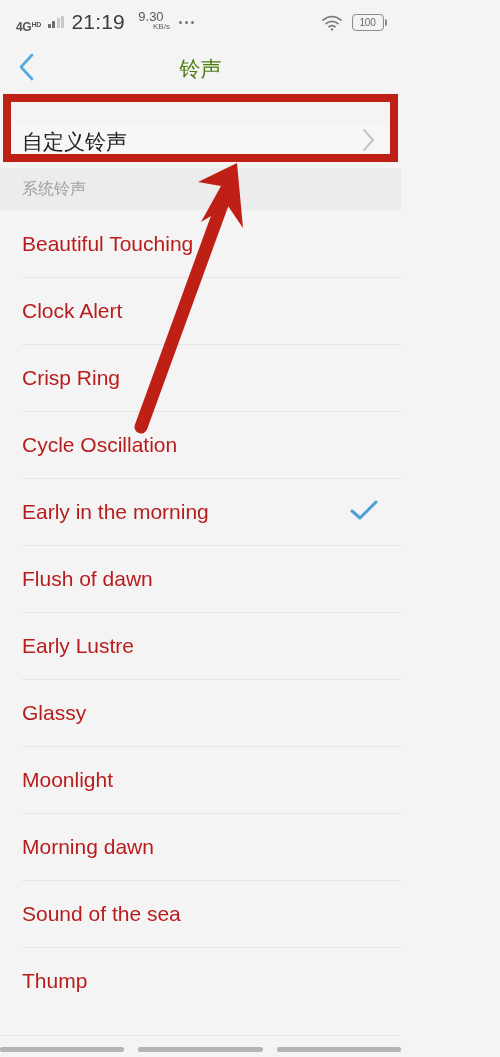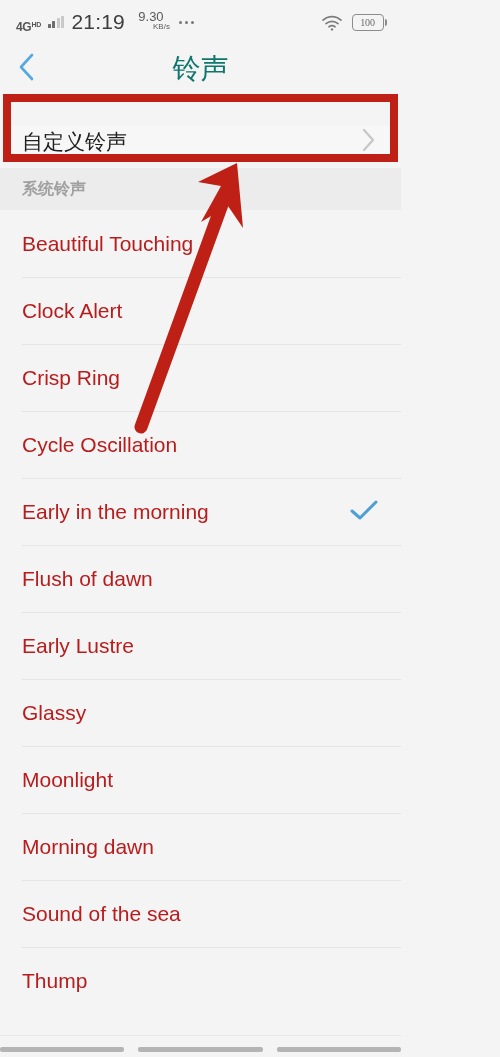--- a/index.html
+++ b/index.html
@@ -62,41 +62,41 @@
   .dots span { width: 3px; height: 3px; border-radius: 50%; background: #777; }
 
   .wifi { position: relative; width: 22px; height: 17px; }
   .battery {
     display: flex; align-items: center;
   }
   .battery .body {
     width: 32px; height: 17px;
     border: 1.6px solid #8c8c8c; border-radius: 4px;
     display: flex; align-items: center; justify-content: center;
-    font-size: 10px; color: #6a6a6a; letter-spacing: -.2px; font-family: Liberation Serif, serif;
+    font-size: 10px; color: #6a6a6a; letter-spacing: -.2px;
   }
   .battery .tip {
     width: 2.5px; height: 7px; background: #8c8c8c;
     border-radius: 0 2px 2px 0; margin-left: 1px;
   }
 
   
   .title-bar {
     height: 50px; flex: 0 0 50px;
     display: flex; align-items: center;
     position: relative; background: #f4f4f4;
   }
   .back-btn {
     width: 52px; height: 50px;
     display: flex; align-items: center; justify-content: center;
     cursor: pointer;
   }
   .page-title {
     position: absolute; left: 0; right: 0; text-align: center;
-    font-size: 28px; color: #0f766e; pointer-events: none;
+    font-size: 21px; color: #4d7c0f; pointer-events: none;
   }
 
   
   .custom-wrap {
     flex: 0 0 74px;
     position: relative;
     padding: 0;
   }
   .highlight-box {
     position: absolute;
@@ -119,21 +119,20 @@
   .custom-row .chev { margin-left: auto; }
 
   
   .section-header {
     flex: 0 0 42px;
     display: flex; align-items: center;
     padding-left: 22px;
     font-size: 16px;
     color: #a0a0a0;
     background: #ececec;
-    font-weight: bold;
   }
 
   
   .list {
     flex: 1 1 auto;
     background: #f4f4f4;
     overflow: hidden;
   }
   .row {
     height: 67px;

